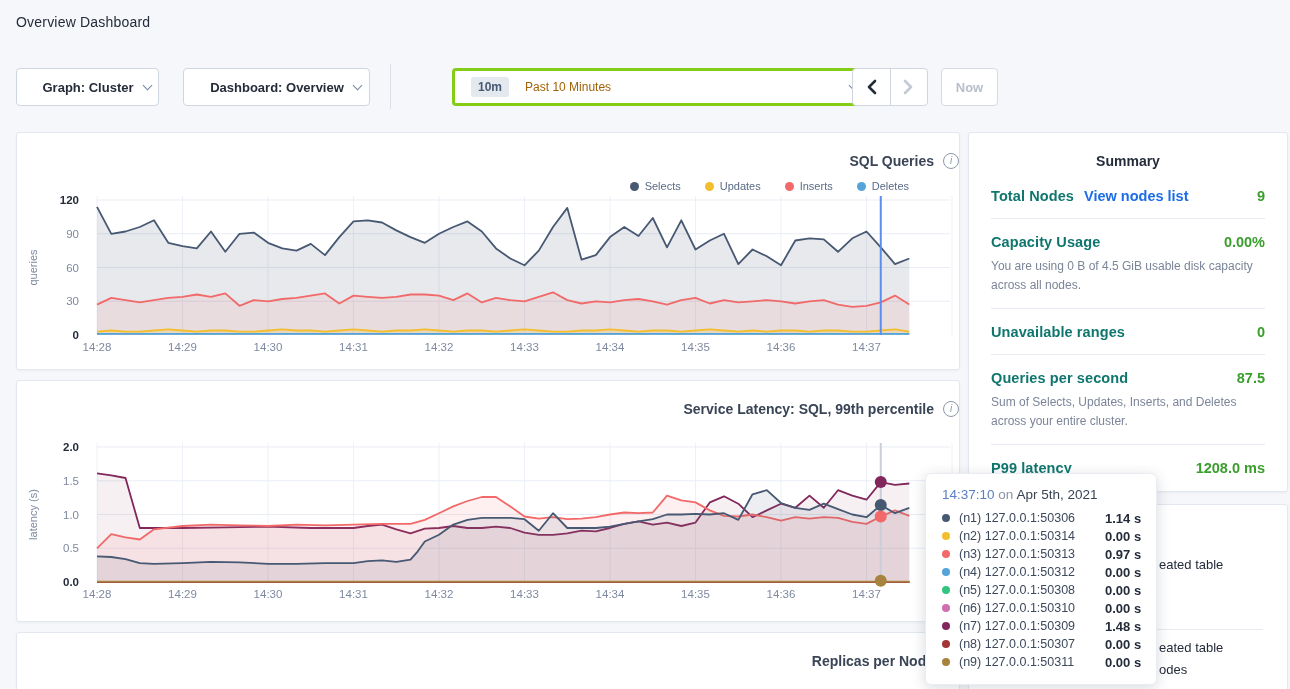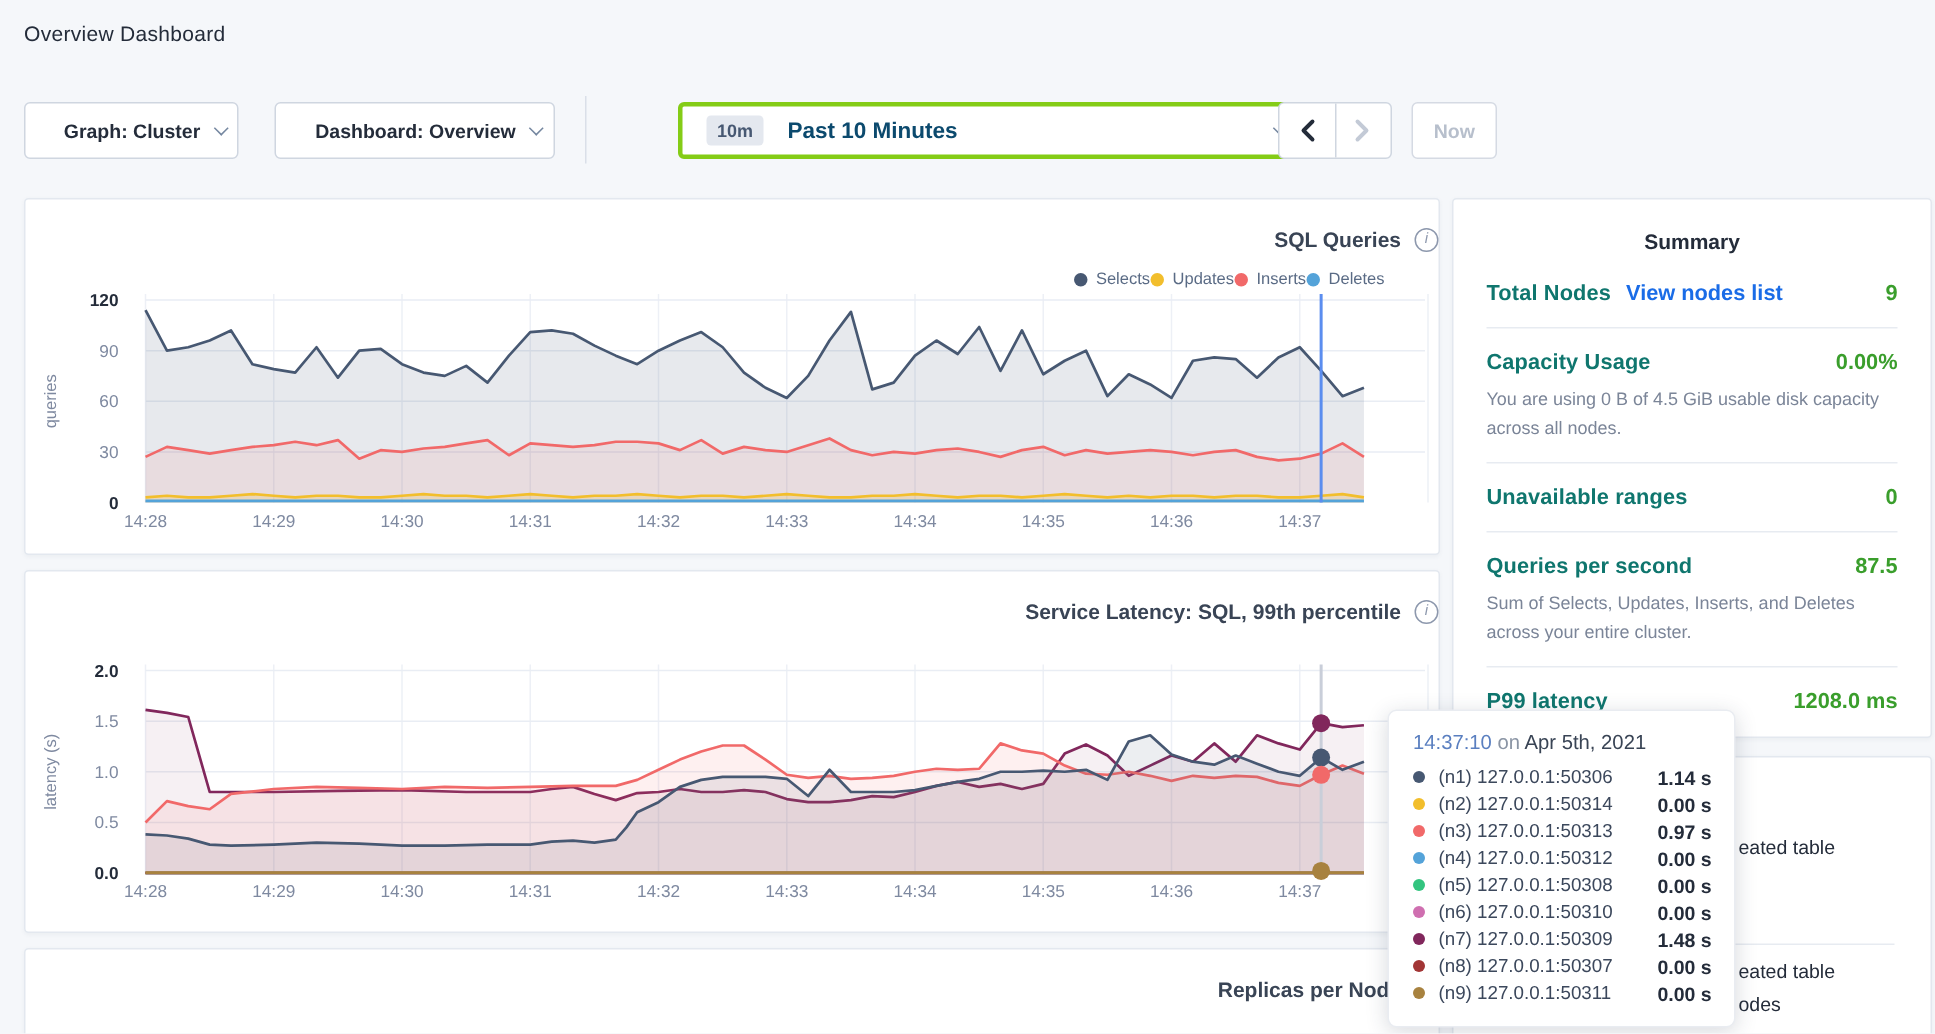--- a/index.html
+++ b/index.html
@@ -9,41 +9,41 @@
   .page-title { position:absolute; left:16px; top:14px; font-size:14px; font-weight:500; color:#242c3a; letter-spacing:.2px; }
 
   
   .select-btn { position:absolute; top:68px; height:38px; background:#fff; border:1px solid #cfd6e0; border-radius:4px;
     display:flex; align-items:center; justify-content:center; gap:10px; font-size:13px; font-weight:700; color:#242c3a; cursor:pointer;padding-left:18px; }
   .chev { width:7px; height:7px; border-right:1.6px solid #7587a0; border-bottom:1.6px solid #7587a0; transform:rotate(45deg); margin-top:-4px; }
   .divider-v { position:absolute; left:390px; top:64px; width:1px; height:45px; background:#dadfe8; }
   .time-btn { position:absolute; left:416px; top:68px; width:424px; height:38px; background:#fff; border:3px solid #84cc16; border-radius:4px;
     display:flex; align-items:center; padding:0 16px; cursor:pointer;margin-left:36px; }
   .time-badge { background:#e4e8ef; border-radius:3px; font-size:12px; font-weight:700; color:#475872; padding:3px 7px; margin-right:16px; }
-  .time-label { font-size:15px; font-weight:700; color:#0c4a6e; }
+  .time-label { font-size:12px; font-weight:400; color:#a16207; }
   .time-btn .chev { margin-left:auto; }
   .nav-group { position:absolute; left:852px; top:68px; width:76px; height:38px; background:#fff; border:1px solid #cfd6e0; border-radius:4px; display:flex; }
   .nav-btn { flex:1; display:flex; align-items:center; justify-content:center; cursor:pointer; }
   .nav-btn + .nav-btn { border-left:1px solid #cfd6e0; }
   .now-btn { position:absolute; left:941px; top:68px; width:57px; height:38px; background:#fff; border:1px solid #d5dae3; border-radius:4px;
     font-size:13px; font-weight:700; color:#b7bfcc; display:flex; align-items:center; justify-content:center; cursor:default;text-align:right; }
 
   .panel { position:absolute; background:#fff; border:1px solid #e3e8ef; border-radius:3px; box-shadow:0 1px 3px rgba(60,70,90,.05); }
   .panel-sql      { left:16px;  top:132px; width:944px; height:238px; }
   .panel-latency  { left:16px;  top:380px; width:944px; height:242px; }
   .panel-replicas { left:16px;  top:632px; width:944px; height:130px; }
   .panel-summary  { left:968px; top:132px; width:320px; height:360px; }
   .panel-events   { left:968px; top:504px; width:320px; height:210px; }
 
   .chart-title-row { position:absolute; left:0; right:0; top:18px; text-align:right; }
   .chart-title { font-size:14px; font-weight:700; color:#394455; vertical-align:middle; }
   .info-icon { display:inline-flex; width:16px; height:16px; border:1px solid #8d98ad; border-radius:50%; color:#8d98ad;
     font-size:10px; align-items:center; justify-content:center; margin-left:9px; vertical-align:middle; font-style:italic; }
   .chart-svg { position:absolute; left:0; top:0; }
-  .legend { position:absolute; top:47px; right:36px; display:flex; }
+  .legend { position:absolute; top:47px; right:50px; display:flex; gap:24px; }
   .legend-item { display:flex; align-items:center; gap:6px; cursor:pointer; }
   .legend-dot { width:9px; height:9px; border-radius:50%; }
   .legend-label { font-size:11px; color:#5a6b85; }
 
   
   .summary-title { text-align:center; font-size:14px; font-weight:700; color:#242c3a; padding:20px 0 4px; }
   .summary-rows { padding:0 22px; }
   .summary-row { padding:15px 0 14px; border-bottom:1px solid #e7ebf1; }
   .summary-row:last-child { border-bottom:none; }
   .summary-head { display:flex; align-items:baseline; }

